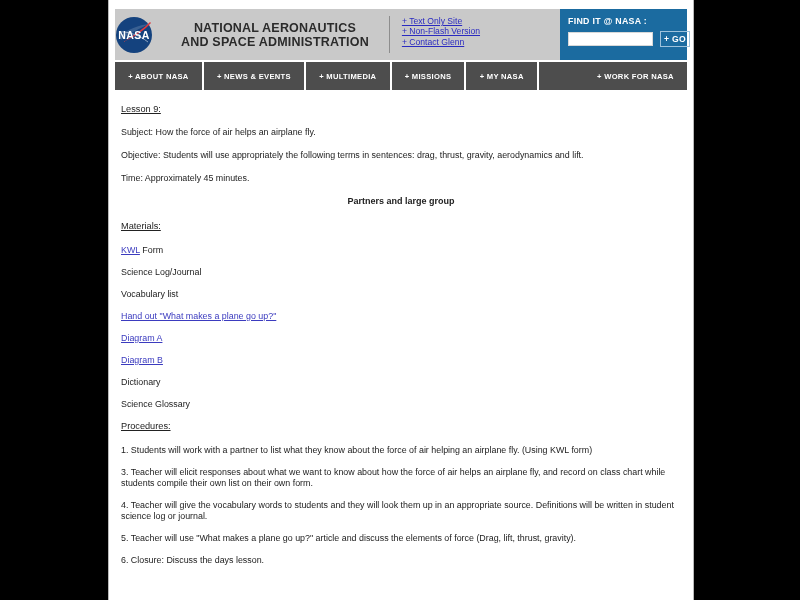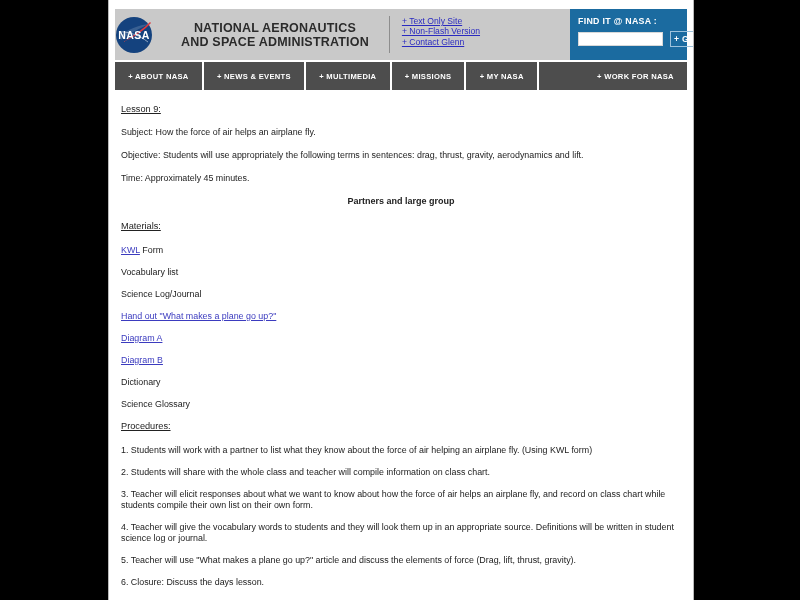--- a/index.html
+++ b/index.html
@@ -73,21 +73,21 @@
     display: block;
     color: #2a2ac0;
     font-size: 8.6px;
     line-height: 10.4px;
     text-decoration: underline;
     white-space: nowrap;
     cursor: pointer;
   }
   #search-panel {
     flex: 0 0 auto;
-    width: 117px;
+    width: 127px;
     background: #1b6ba0;
     padding: 7px 6px 0 8px;
     box-sizing: border-box;
   }
   #search-label {
     color: #ffffff;
     font-size: 8.8px;
     font-weight: bold;
     letter-spacing: 0.3px;
     margin-bottom: 5px;
@@ -239,37 +239,36 @@
     <div class="body-line">Objective: Students will use appropriately the following terms in sentences: drag, thrust, gravity, aerodynamics and lift.</div>
     <div class="body-line">Time: Approximately 45 minutes.</div>
 
     <div class="centered-note">Partners and large group</div>
 
     <div class="section-heading" id="materials-heading">Materials:</div>
 
     <div class="mat-line">
       <a class="doc-link">KWL</a><span> Form</span>
     </div>
+    <div class="mat-line">Science Log/Journal</div>
     <div class="mat-line">Vocabulary list</div>
-    <div class="mat-line">Science Log/Journal</div>
     <div class="mat-line">
       <a class="doc-link">Hand out "What makes a plane go up?"</a>
     </div>
     <div class="mat-line">
       <a class="doc-link">Diagram A</a>
     </div>
     <div class="mat-line">
       <a class="doc-link">Diagram B</a>
     </div>
     <div class="mat-line">Dictionary</div>
     <div class="mat-line">Science Glossary</div>
 
     <div class="section-heading" id="procedures-heading">Procedures:</div>
 
     <div class="proc-line">1. Students will work with a partner to list what they know about the force of air helping an airplane fly. (Using KWL form)</div>
-    <div class="proc-line">2. Students will share with the whole class and teacher will compile information on class chart.</div>
     <div class="proc-line">3. Teacher will elicit responses about what we want to know about how the force of air helps an airplane fly, and record on class chart while students compile their own list on their own form.</div>
     <div class="proc-line">4. Teacher will give the vocabulary words to students and they will look them up in an appropriate source. Definitions will be written in student science log or journal.</div>
     <div class="proc-line">5. Teacher will use "What makes a plane go up?" article and discuss the elements of force (Drag, lift, thrust, gravity).</div>
     <div class="proc-line">6. Closure: Discuss the days lesson.</div>
 
   </div>
 </div>
 
 </body></html>

